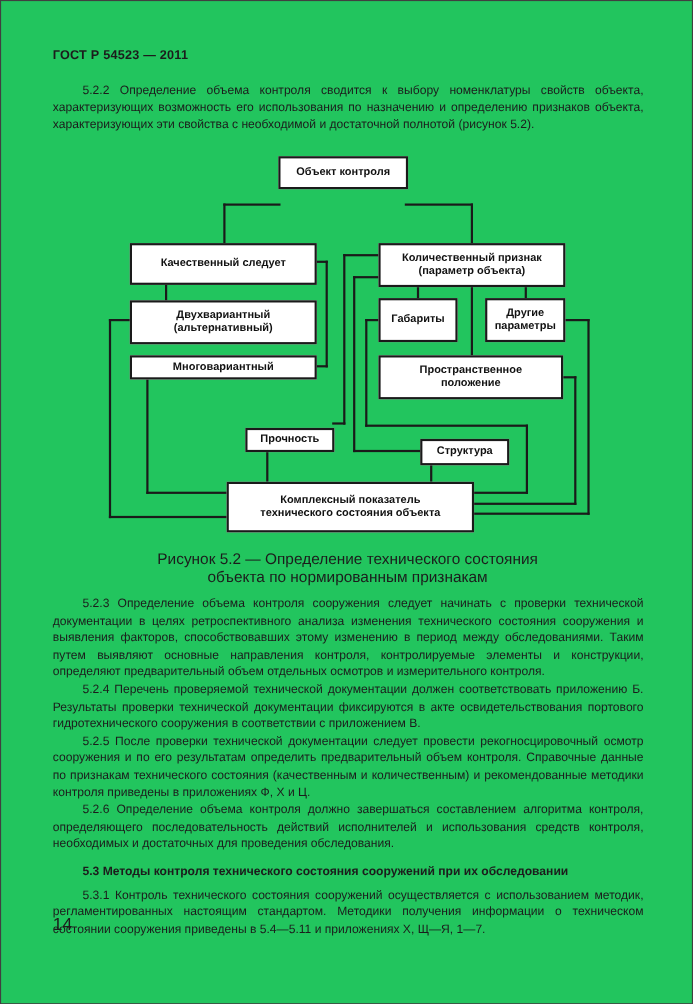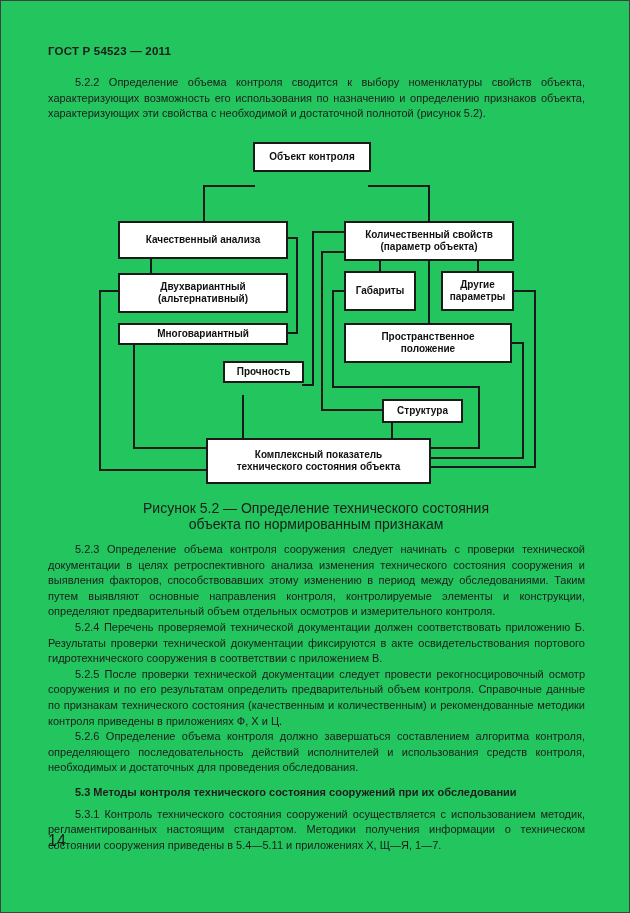--- a/index.html
+++ b/index.html
@@ -94,41 +94,41 @@
     <div class="hl" style="left:428px;top:465px;width:107px;"></div>
 
     <div class="vl" style="left:241px;top:394px;height:43px;"></div>
 
     <div class="vl" style="left:390px;top:420px;height:17px;"></div>
 
     <div class="node" style="left:252px;top:141px;width:118px;height:30px;">
       <span>Объект контроля</span>
     </div>
     <div class="node" style="left:117px;top:220px;width:170px;height:38px;">
-      <span>Качественный анализа</span>
+      <span>Качественный следует</span>
     </div>
     <div class="node" style="left:343px;top:220px;width:170px;height:40px;">
-      <span style="max-width:140px;">Количественный свойств (параметр объекта)</span>
+      <span style="max-width:140px;">Количественный признак (параметр объекта)</span>
     </div>
     <div class="node" style="left:117px;top:272px;width:170px;height:40px;">
       <span style="max-width:110px;">Двухвариантный (альтернативный)</span>
     </div>
     <div class="node" style="left:343px;top:270px;width:72px;height:40px;">
       <span>Габариты</span>
     </div>
     <div class="node" style="left:117px;top:322px;width:170px;height:22px;">
       <span>Многовариантный</span>
     </div>
     <div class="node" style="left:440px;top:270px;width:73px;height:40px;">
       <span style="max-width:60px;">Другие параметры</span>
     </div>
     <div class="node" style="left:343px;top:322px;width:168px;height:40px;">
       <span style="max-width:110px;">Пространственное положение</span>
     </div>
-    <div class="node" style="left:222px;top:360px;width:81px;height:22px;">
+    <div class="node" style="left:222px;top:388px;width:81px;height:22px;">
       <span>Прочность</span>
     </div>
     <div class="node" style="left:381px;top:398px;width:81px;height:24px;">
       <span>Структура</span>
     </div>
     <div class="node" style="left:205px;top:437px;width:225px;height:46px;text-align:center;">
       <span style="max-width:185px;">Комплексный показатель технического состояния объекта</span>
     </div>
   </div>
 

